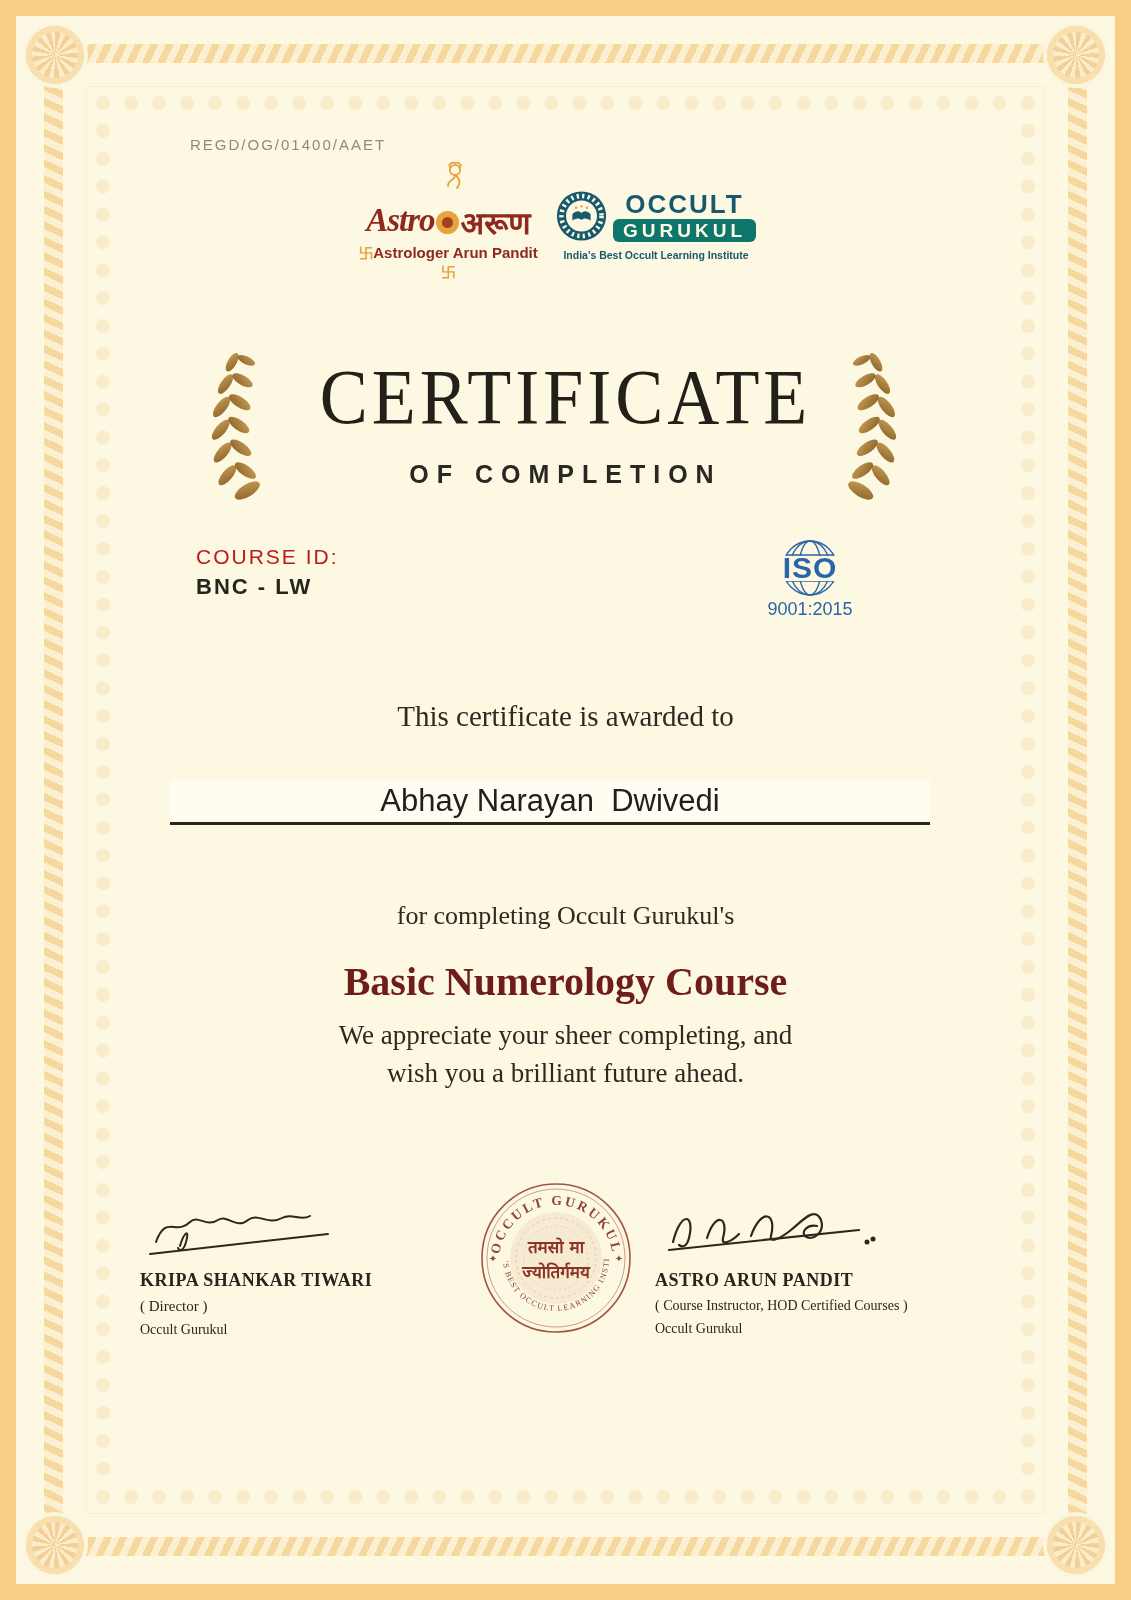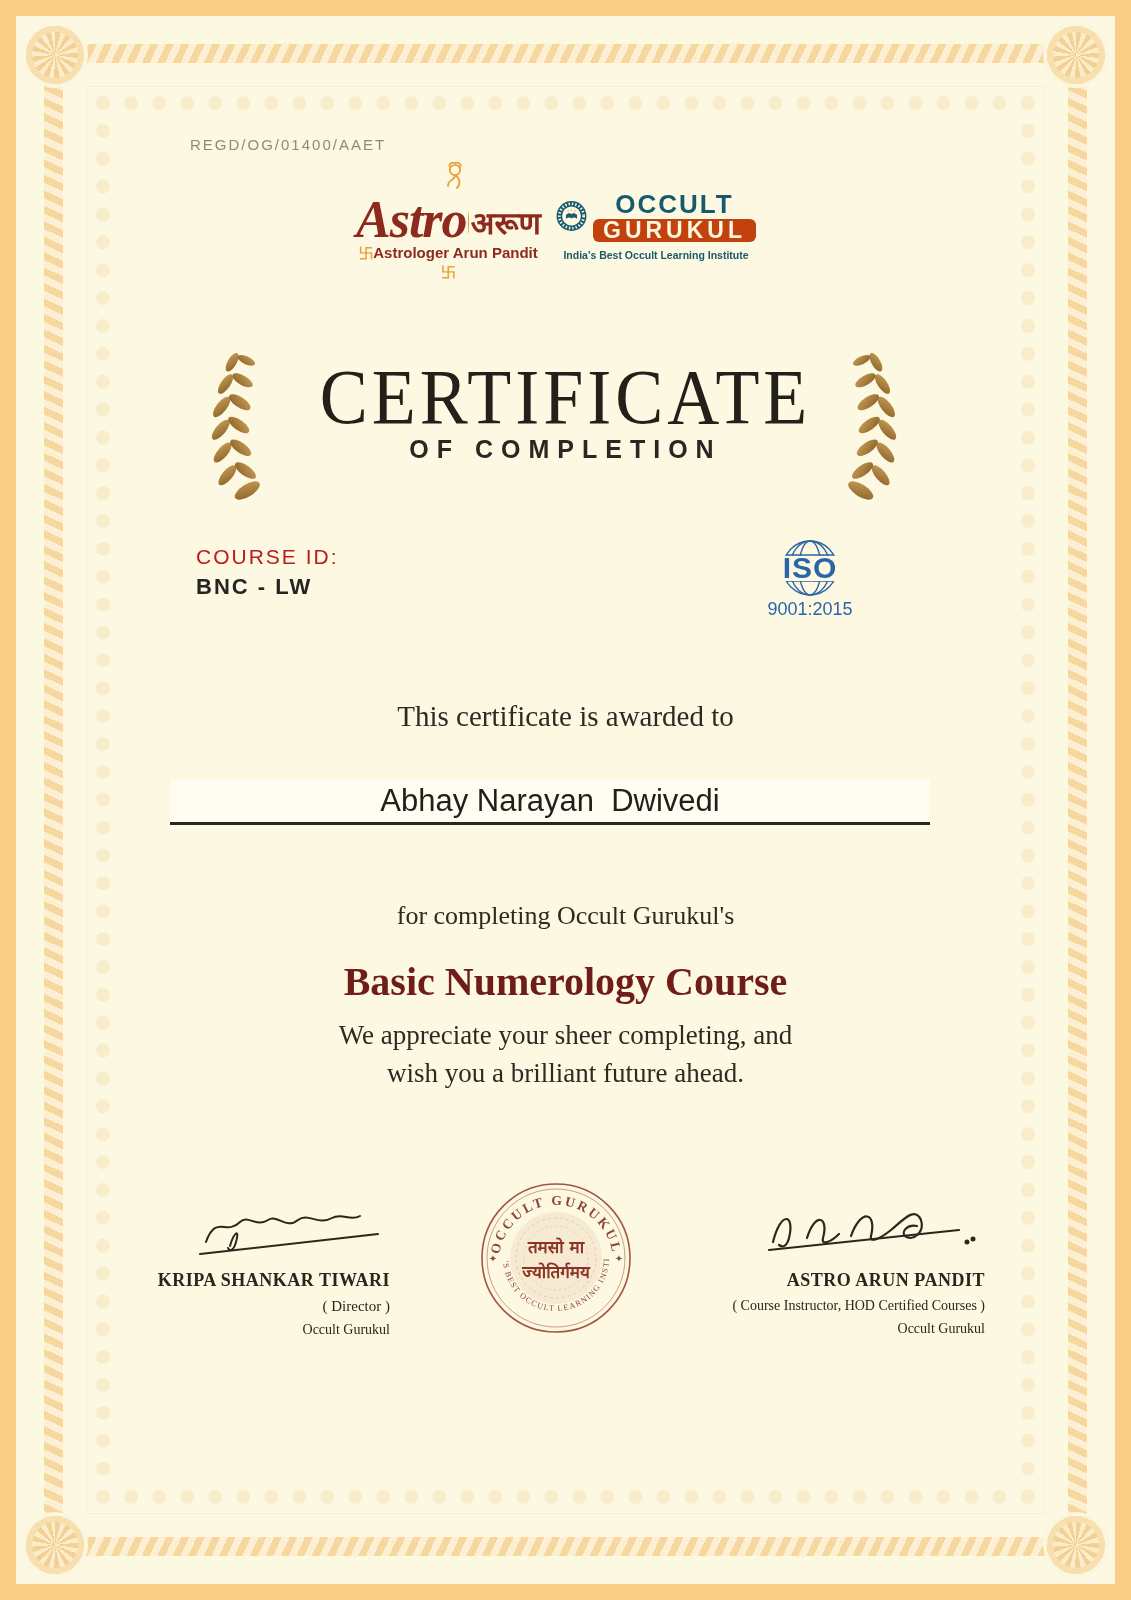--- a/index.html
+++ b/index.html
@@ -26,58 +26,58 @@
 
   .abs{position:absolute;}
   .center{left:0;right:0;text-align:center;}
 
   .regd{top:136px;left:190px;font-family:"Liberation Sans",sans-serif;
     font-size:15px;letter-spacing:2px;color:#8f8b7b;}
 
   
   .astro-logo{top:178px;left:356px;width:185px;text-align:center;}
   .astro-row{display:flex;align-items:flex-end;justify-content:center;gap:1px;position:relative;height:62px;}
-  .astro-script{font-style:italic;font-weight:bold;font-size:52px;line-height:40px;color:#8e2a1d;letter-spacing:-1px;}
+  .astro-script{font-style:italic;font-weight:bold;font-size:33px;line-height:40px;color:#8e2a1d;letter-spacing:-1px;}
   .astro-coin{width:23px;height:23px;border-radius:50%;background:#e8a33c;position:relative;margin:0 1px 6px 0;}
   .astro-coin::after{content:"";position:absolute;inset:6px;border-radius:50%;background:#8e2a1d;opacity:.8;}
   .ganesha{position:absolute;top:-16px;left:84px;}
   .astro-dev{font-family:"DejaVu Sans",sans-serif;font-weight:bold;font-size:31px;line-height:34px;color:#8e2a1d;}
   .astro-tag{margin-top:4px;font-family:"Liberation Sans",sans-serif;font-weight:bold;font-size:15px;color:#8e2a1d;}
   .swa{color:#e8a33c;font-family:"DejaVu Sans",sans-serif;font-size:14px;}
 
   
   .occult-logo{top:188px;left:556px;width:200px;text-align:center;}
   .occult-row{display:flex;align-items:center;justify-content:space-between;gap:6px;}
   .occult-txt{display:flex;flex-direction:column;align-items:center;gap:2px;}
   .occult-l1{font-family:"Liberation Sans",sans-serif;font-weight:bold;font-size:26px;letter-spacing:2px;color:#175a6d;line-height:26px;}
-  .occult-l2{font-family:"Liberation Sans",sans-serif;font-weight:bold;font-size:23px;letter-spacing:4px;color:#fdf8e2;background:#c2410c;padding:2px 10px;border-radius:6px;line-height:19px;}
+  .occult-l2{font-family:"Liberation Sans",sans-serif;font-weight:bold;font-size:19px;letter-spacing:4px;color:#fdf8e2;background:#0f766e;padding:2px 10px;border-radius:6px;line-height:19px;}
   .occult-tag{margin-top:5px;font-family:"Liberation Sans",sans-serif;font-weight:bold;font-size:10.5px;color:#175a6d;}
 
   .title{top:356px;font-size:72px;letter-spacing:4px;color:#232019;transform:scaleY(1.08);}
-  .subtitle{top:435px;font-family:"Liberation Sans",sans-serif;font-weight:600;font-size:25px;letter-spacing:8px;color:#2a2722;}
+  .subtitle{top:460px;font-family:"Liberation Sans",sans-serif;font-weight:600;font-size:25px;letter-spacing:8px;color:#2a2722;}
   .laurel{top:348px;}
   .laurel.left{left:203px;} .laurel.right{left:843px;transform:scaleX(-1);}
 
   .course-id{top:545px;left:196px;font-family:"Liberation Sans",sans-serif;}
   .course-id-label{font-size:21px;letter-spacing:2px;color:#b91c1c;}
   .course-id-value{margin-top:5px;font-weight:bold;font-size:22px;letter-spacing:2px;color:#25241f;}
 
   .iso{top:535px;left:752px;width:115px;text-align:center;}
 
   .award-line{top:700px;font-size:29px;color:#2e2a22;}
   .name-box{top:780px;left:170px;width:760px;height:42px;background:#fffdf1;
     border-bottom:3px solid #292520;display:flex;align-items:center;justify-content:center;}
   .name-text{font-family:"Liberation Sans",sans-serif;font-size:31px;color:#211f1c;white-space:pre;}
 
   .completing-line{top:901px;font-size:26px;color:#2e2a22;}
   .course-name{top:958px;font-weight:bold;font-size:40px;color:#6e1d18;}
   .appr1{top:1020px;font-size:27px;color:#2e2a22;}
   .appr2{top:1058px;font-size:27px;color:#2e2a22;}
 
-  .sig-block{display:flex;flex-direction:column;align-items:flex-end;}
+  .sig-block{display:flex;flex-direction:column;align-items:flex-start;}
   .sig-left{top:1202px;left:140px;width:250px;}
   .sig-right{top:1192px;left:655px;width:330px;}
   .sig-name{margin-top:6px;font-weight:bold;font-size:18px;letter-spacing:.5px;color:#2a241d;}
   .sig-role{margin-top:7px;font-size:15px;color:#2a241d;}
   .sig-org{margin-top:7px;font-size:14px;color:#2a241d;}
   .sig-right .sig-role{font-size:14px;}
 
   .seal{top:1178px;left:476px;}
   .dev{font-family:"DejaVu Sans",sans-serif;}
 </style>

